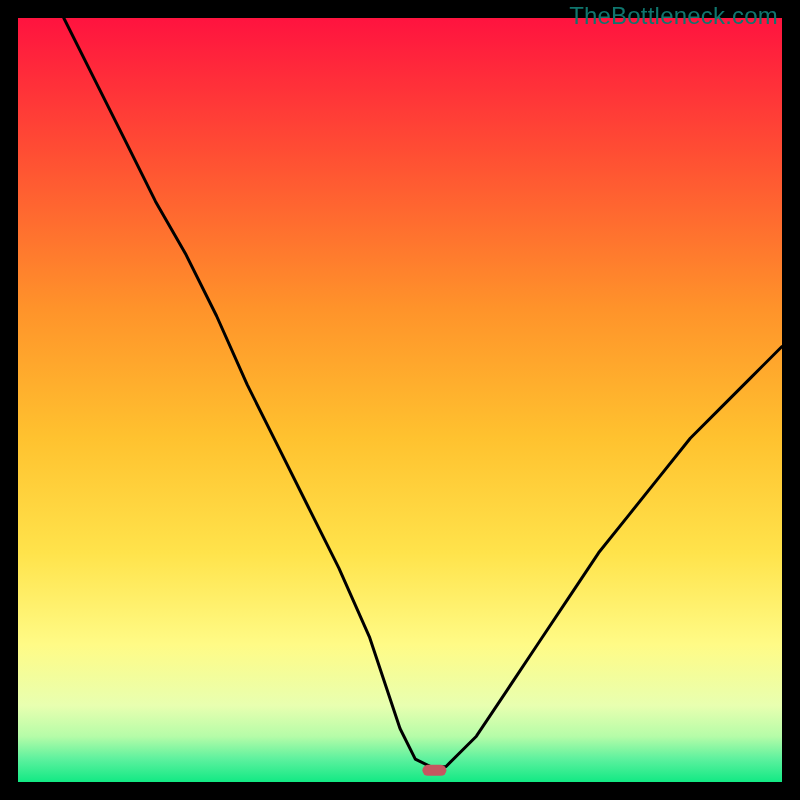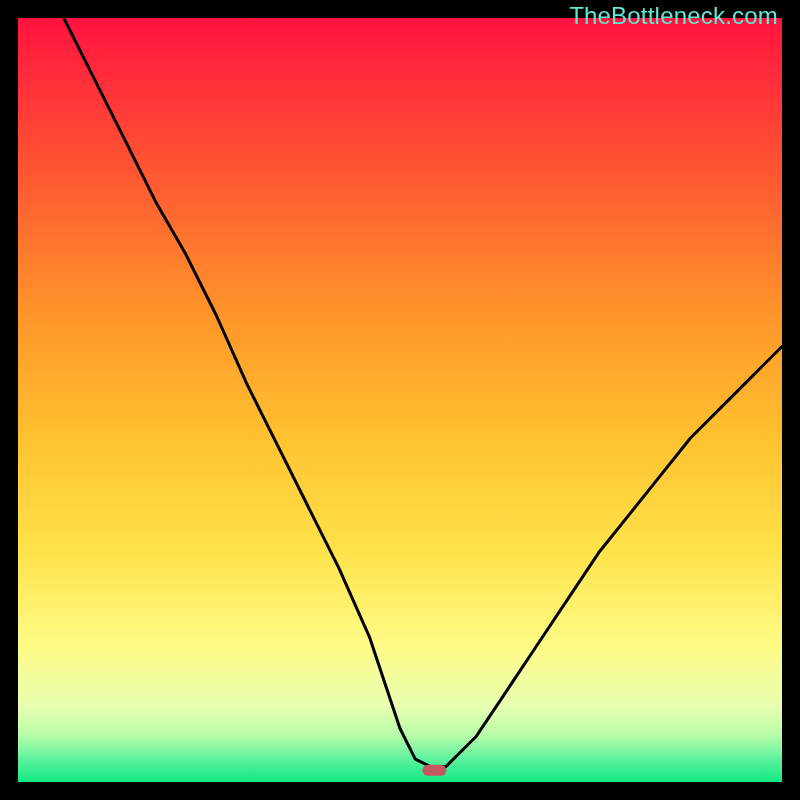--- a/index.html
+++ b/index.html
@@ -23,21 +23,21 @@
     position: absolute;
     left: 0;
     top: 0;
     width: 764px;
     height: 764px;
   }
   .watermark {
     position: absolute;
     top: 2px;
     right: 22px;
-    color: #5eead4;
+    color: #0f766e;
     font-size: 24px;
     font-weight: 500;
     letter-spacing: 0.2px;
     user-select: none;
   }
 </style>
 </head>
 <body>
 
 <div class="frame">

